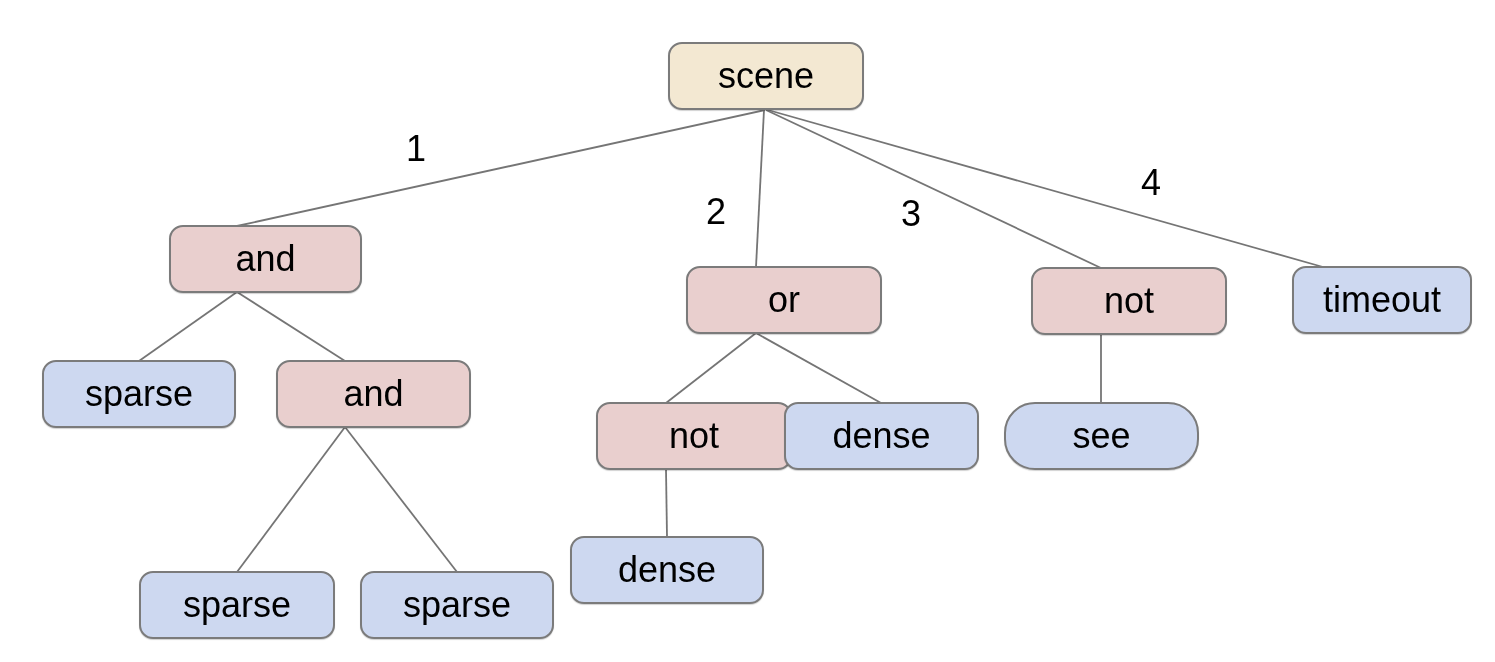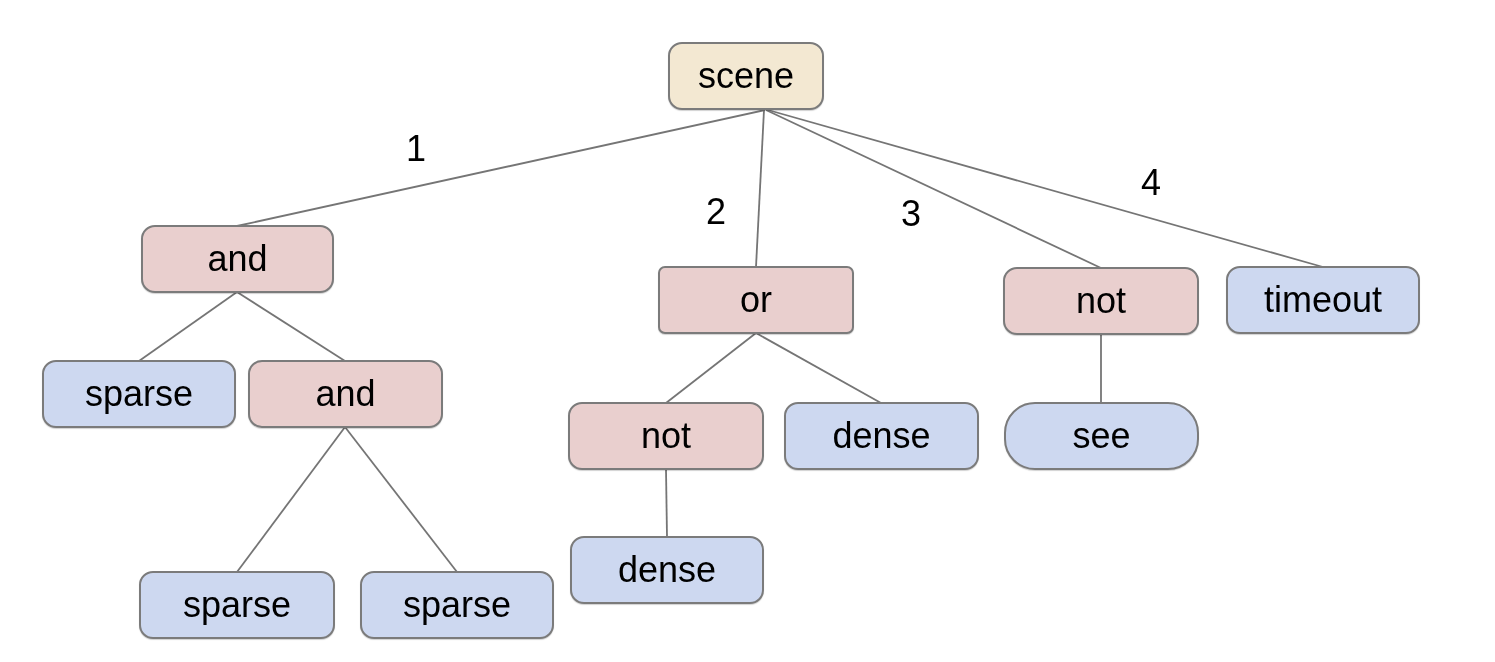--- a/index.html
+++ b/index.html
@@ -34,21 +34,21 @@
     border-radius: 14px;
     display: flex;
     align-items: center;
     justify-content: center;
     font-size: 36px;
     color: var(--text, #000000);
     box-shadow: 0 1px 1px rgba(0,0,0,0.18);
     line-height: 1;
   }
   .node-root     { background: var(--root_fill, #f3e8d2); }
-  .node-operator { background: var(--operator_fill, #e9cfce); }
+  .node-operator { background: var(--operator_fill, #e9cfce); margin-left: 28px; }
   .node-leaf     { background: var(--leaf_fill, #cdd8f0); }
   .edge-label {
     position: absolute;
     transform: translate(-50%, -50%);
     font-size: 36px;
     color: var(--text, #000000);
     line-height: 1;
   }
 </style>
 </head>
@@ -64,25 +64,25 @@
     <line x1="237" y1="292" x2="139" y2="361"></line>
     <line x1="237" y1="292" x2="345" y2="361"></line>
     <line x1="345" y1="427" x2="237" y2="572"></line>
     <line x1="345" y1="427" x2="457" y2="572"></line>
     <line x1="756" y1="333" x2="666" y2="403"></line>
     <line x1="756" y1="333" x2="881" y2="403"></line>
     <line x1="666" y1="469" x2="667" y2="537"></line>
     <line x1="1101" y1="334" x2="1101" y2="403"></line>
   </svg>
 
-  <div class="node node-root" style="left:668px;  top:42px;  width:156px;">scene</div>
+  <div class="node node-root" style="left:668px;  top:42px;  width:196px;">scene</div>
   <div class="node node-operator" style="left:141px;  top:225px; width:193px;">and</div>
-  <div class="node node-operator" style="left:658px;  top:266px; width:196px;border-radius:7px;">or</div>
+  <div class="node node-operator" style="left:658px;  top:266px; width:196px;">or</div>
   <div class="node node-operator" style="left:1003px; top:267px; width:196px;">not</div>
-  <div class="node node-leaf" style="left:1226px; top:266px; width:194px;text-align:right;">timeout</div>
+  <div class="node node-leaf" style="left:1292px; top:266px; width:180px;text-align:right;">timeout</div>
   <div class="node node-leaf" style="left:42px;   top:360px; width:194px;">sparse</div>
   <div class="node node-operator" style="left:248px;  top:360px; width:195px;">and</div>
   <div class="node node-operator" style="left:568px;  top:402px; width:196px;">not</div>
   <div class="node node-leaf" style="left:784px;  top:402px; width:195px;">dense</div>
   <div class="node node-leaf" style="left:1004px; top:402px; width:195px;border-radius:31px;">see</div>
   <div class="node node-leaf" style="left:139px;  top:571px; width:196px;">sparse</div>
   <div class="node node-leaf" style="left:360px;  top:571px; width:194px;">sparse</div>
   <div class="node node-leaf" style="left:570px;  top:536px; width:194px;">dense</div>
 
   <span class="edge-label" style="left:416px;  top:149px;">1</span>

